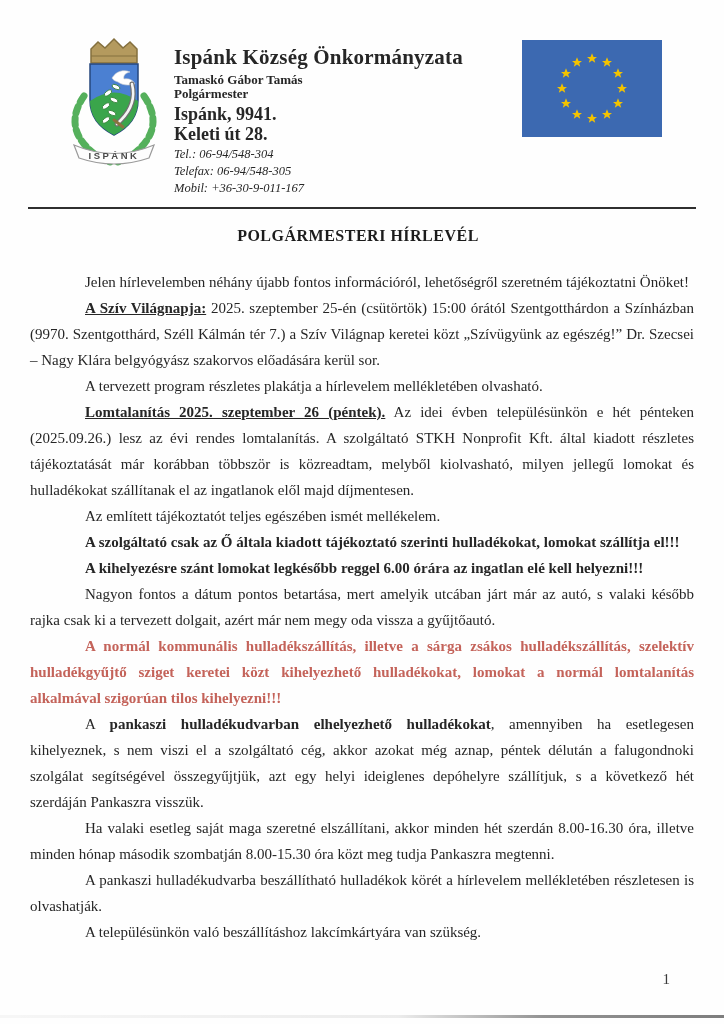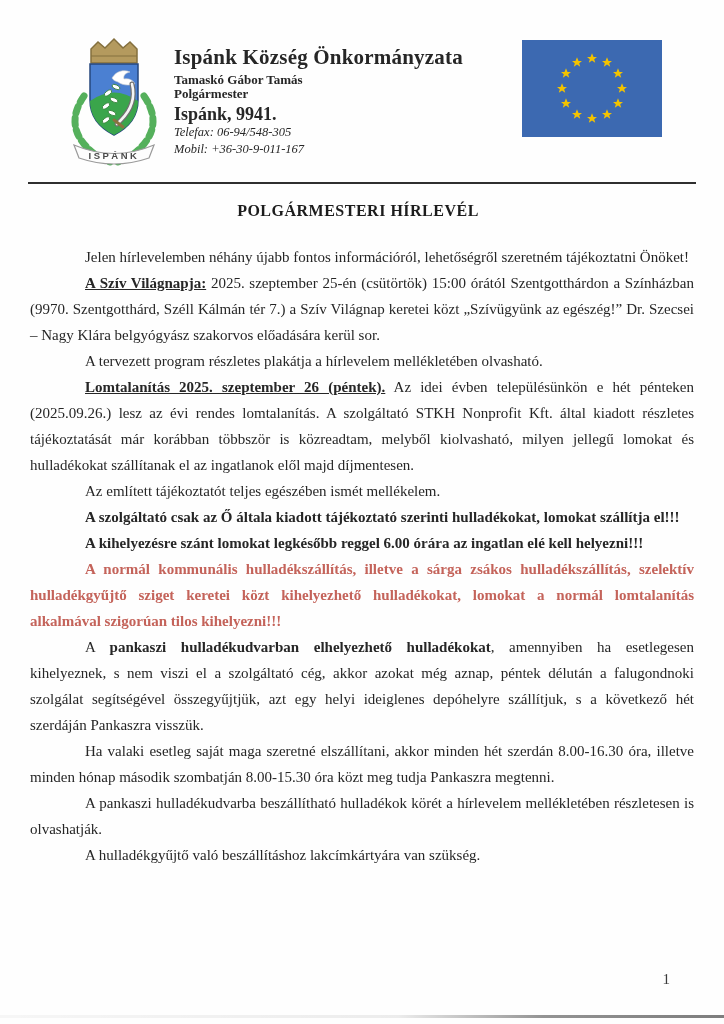--- a/index.html
+++ b/index.html
@@ -106,20 +106,22 @@
         <path d="M20,111 q40,17 80,0 l-5,13 q-35,12 -70,0 z" fill="#fdfdfd" stroke="#9a9a9a" stroke-width="1.2"></path>
         <text x="60" y="125" text-anchor="middle" font-size="9.5" font-weight="bold" letter-spacing="2.5" fill="#4a4a4a" font-family="Liberation Sans, sans-serif">ISPÁNK</text>
       </svg>
     </div>
 
     <div class="header-text">
       <div class="org">Ispánk Község Önkormányzata</div>
       <div class="person">Tamaskó Gábor Tamás</div>
       <div class="role">Polgármester</div>
       <div class="city">Ispánk, 9941.</div>
+      <div class="street">Keleti út 28.</div>
+      <div class="contact first">Tel.: 06-94/548-304</div>
       <div class="contact">Telefax: 06-94/548-305</div>
       <div class="contact">Mobil: +36-30-9-011-167</div>
     </div>
 
     <div class="euflag">
       <svg width="140" height="97" viewBox="0 0 140 97">
         <defs>
           <path id="st" d="M0,-5.2 L1.53,-1.6 5,-1.6 2.2,0.66 3.2,4.2 0,2 -3.2,4.2 -2.2,0.66 -5,-1.6 -1.53,-1.6 Z"></path>
         </defs>
         <rect x="0" y="0" width="140" height="97" style="fill:var(--eu-blue,#3c69b1)"></rect>
@@ -146,22 +148,23 @@
   <h1 class="title">POLGÁRMESTERI HÍRLEVÉL</h1>
 
   <main class="body" id="body">
       <p><span>Jelen hírlevelemben néhány újabb fontos információról, lehetőségről szeretném tájékoztatni Önöket!</span></p>
       <p><span class="b u">A Szív Világnapja:</span><span> 2025. szeptember 25-én (csütörtök) 15:00 órától Szentgotthárdon a Színházban (9970. Szentgotthárd, Széll Kálmán tér 7.) a Szív Világnap keretei közt „Szívügyünk az egészég!” Dr. Szecsei – Nagy Klára belgyógyász szakorvos előadására kerül sor.</span></p>
       <p><span>A tervezett program részletes plakátja a hírlevelem mellékletében olvasható.</span></p>
       <p><span class="b u">Lomtalanítás 2025. szeptember 26 (péntek).</span><span> Az idei évben településünkön e hét pénteken (2025.09.26.) lesz az évi rendes lomtalanítás. A szolgáltató STKH Nonprofit Kft. által kiadott részletes tájékoztatását már korábban többször is közreadtam, melyből kiolvasható, milyen jellegű lomokat és hulladékokat szállítanak el az ingatlanok elől majd díjmentesen.</span></p>
       <p><span>Az említett tájékoztatót teljes egészében ismét mellékelem.</span></p>
       <p><span class="b">A szolgáltató csak az Ő általa kiadott tájékoztató szerinti hulladékokat, lomokat szállítja el!!!</span></p>
       <p><span class="b">A kihelyezésre szánt lomokat legkésőbb reggel 6.00 órára az ingatlan elé kell helyezni!!!</span></p>
+      <p><span>Nagyon fontos a dátum pontos betartása, mert amelyik utcában járt már az autó, s valaki később rajka csak ki a tervezett dolgait, azért már nem megy oda vissza a gyűjtőautó.</span></p>
       <p><span class="b" style="color: rgb(196, 99, 90);">A normál kommunális hulladékszállítás, illetve a sárga zsákos hulladékszállítás, szelektív hulladékgyűjtő sziget keretei közt kihelyezhető hulladékokat, lomokat a normál lomtalanítás alkalmával szigorúan tilos kihelyezni!!!</span></p>
       <p><span>A </span><span class="b">pankaszi hulladékudvarban elhelyezhető hulladékokat</span><span>, amennyiben ha esetlegesen kihelyeznek, s nem viszi el a szolgáltató cég, akkor azokat még aznap, péntek délután a falugondnoki szolgálat segítségével összegyűjtjük, azt egy helyi ideiglenes depóhelyre szállítjuk, s a következő hét szerdáján Pankaszra visszük.</span></p>
       <p><span>Ha valaki esetleg saját maga szeretné elszállítani, akkor minden hét szerdán 8.00-16.30 óra, illetve minden hónap második szombatján 8.00-15.30 óra közt meg tudja Pankaszra megtenni.</span></p>
       <p><span>A pankaszi hulladékudvarba beszállítható hulladékok körét a hírlevelem mellékletében részletesen is olvashatják.</span></p>
-      <p><span>A hulladékgyűjtő való beszállításhoz lakcímkártyára van szükség.</span></p>
+      <p><span>A településünkön való beszállításhoz lakcímkártyára van szükség.</span></p>
     </main>
 
   <div class="pagenum">1</div>
   <div class="scan-edge"></div>
 </div>
 
 </body></html>

